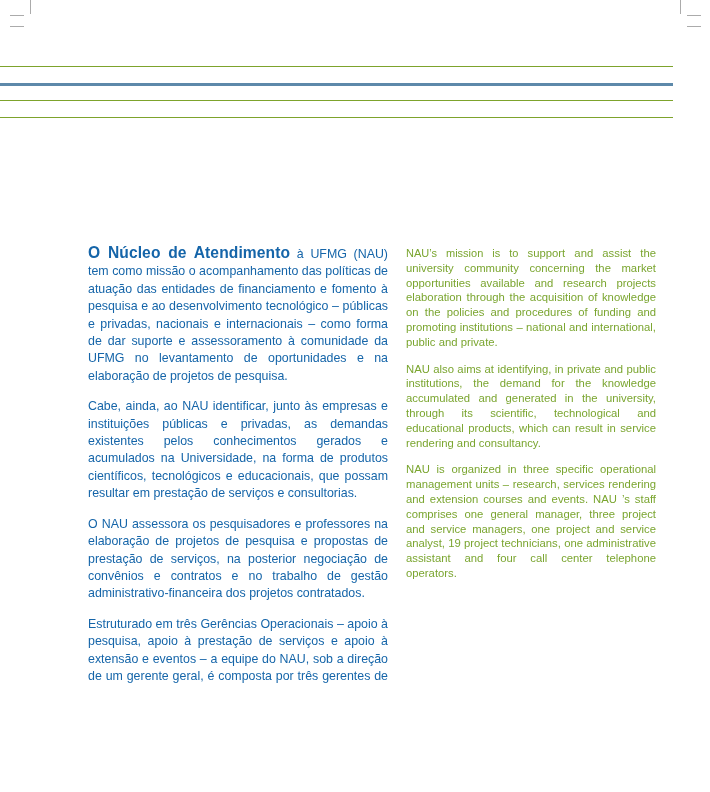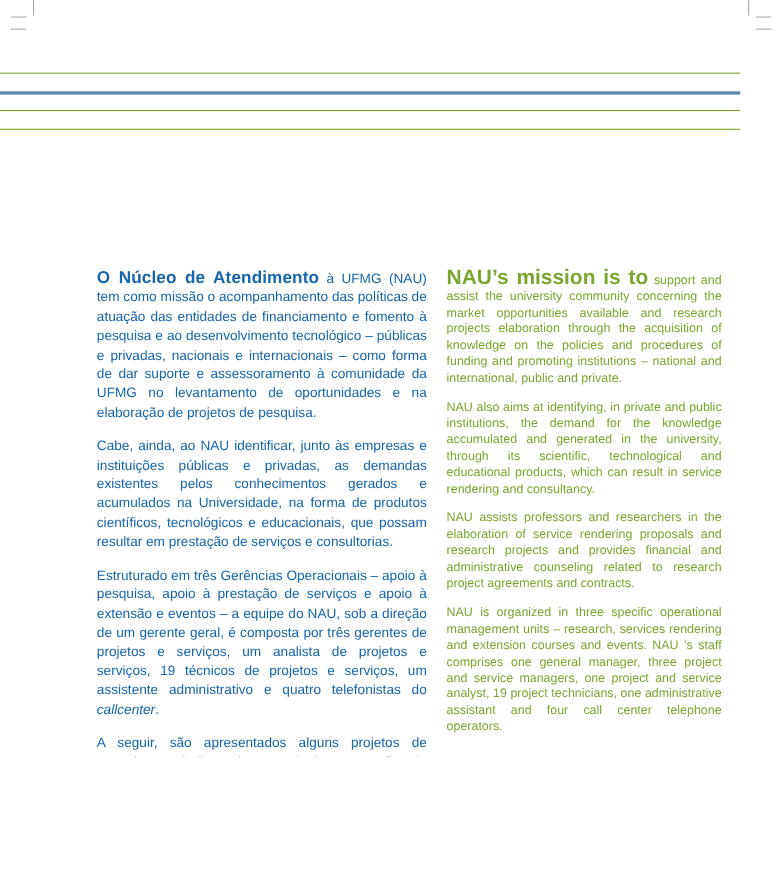--- a/index.html
+++ b/index.html
@@ -36,22 +36,22 @@
   .col-right {
     position: absolute;
     left: 406px; top: 246px; width: 250px;
     color: #7aa52f;
     font-size: 11.3px;
     line-height: 14.8px;
     text-align: justify;
   }
   .col-right p { margin: 0 0 12px 0; }
   .lead-en {
-    font-weight: bold;
-    font-size: 19px;
+    font-weight: normal;
+    font-size: 11px;
   }
   
   .footer {
     position: absolute;
     top: 727px; left: 520px; width: 136px;
     font-size: 9px;
     text-align: right;
     letter-spacing: 0.3px;
     white-space: nowrap;
   }
@@ -84,32 +84,32 @@
   <div class="rule rule-green" style="top:66px;"></div>
   <div class="rule rule-blue" style="top:83px;"></div>
   <div class="rule rule-green" style="top:100px;"></div>
   <div class="rule rule-green" style="top:117px;"></div>
 
   <div class="col-left">
     <p>
       <span class="lead-pt">O Núcleo de Atendimento</span><span> à UFMG (NAU) tem como missão o acompanhamento das políticas de atuação das entidades de financiamento e fomento à pesquisa e ao desenvolvimento tecnológico – públicas e privadas, nacionais e internacionais – como forma de dar suporte e assessoramento à comunidade da UFMG no levantamento de oportunidades e na elaboração de projetos de pesquisa.</span>
     </p>
     <p>Cabe, ainda, ao NAU identificar, junto às empresas e instituições públicas e privadas, as demandas existentes pelos conhecimentos gerados e acumulados na Universidade, na forma de produtos científicos, tecnológicos e educacionais, que possam resultar em prestação de serviços e consultorias.</p>
+    <p>O NAU assessora os pesquisadores e professores na elaboração de projetos de pesquisa e propostas de prestação de serviços, na posterior negociação de convênios e contratos e no trabalho de gestão administrativo-financeira dos projetos contratados.</p>
     <p>
       <span>Estruturado em três Gerências Operacionais – apoio à pesquisa, apoio à prestação de serviços e apoio à extensão e eventos – a equipe do NAU, sob a direção de um gerente geral, é composta por três gerentes de projetos e serviços, um analista de projetos e serviços, 19 técnicos de projetos e serviços, um assistente administrativo e quatro telefonistas do </span><span class="italic">callcenter</span><span>.</span>
     </p>
     <p>A seguir, são apresentados alguns projetos de pesquisa, trabalhos de consultoria, prestação de serviços, eventos e cursos, desenvolvidos por professores e pesquisadores da UFMG e gerenciados pela equipe do NAU.</p>
   </div>
 
   <div class="col-right">
     <p>
       <span class="lead-en">NAU’s mission is to</span><span> support and assist the university community concerning the market opportunities available and research projects elaboration through the acquisition of knowledge on the policies and procedures of funding and promoting institutions – national and international, public and private.</span>
     </p>
     <p>NAU also aims at identifying, in private and public institutions, the demand for the knowledge accumulated and generated in the university, through its scientific, technological and educational products, which can result in service rendering and consultancy.</p>
-    <p>NAU assists professors and researchers in the elaboration of service rendering proposals and research projects and provides financial and administrative counseling related to research project agreements and contracts.</p>
     <p>NAU is organized in three specific operational management units – research, services rendering and extension courses and events. NAU ’s staff comprises one general manager, three project and service managers, one project and service analyst, 19 project technicians, one administrative assistant and four call center telephone operators.</p>
   </div>
 
   <div class="footer">
     <span class="sep">|</span><span class="year">2002</span><span class="sep">|</span><span class="brand">FUNDEP</span><span class="sep">|</span><span class="num">45</span><span class="sep">|</span>
   </div>
 
 </div>
 
 </body></html>

